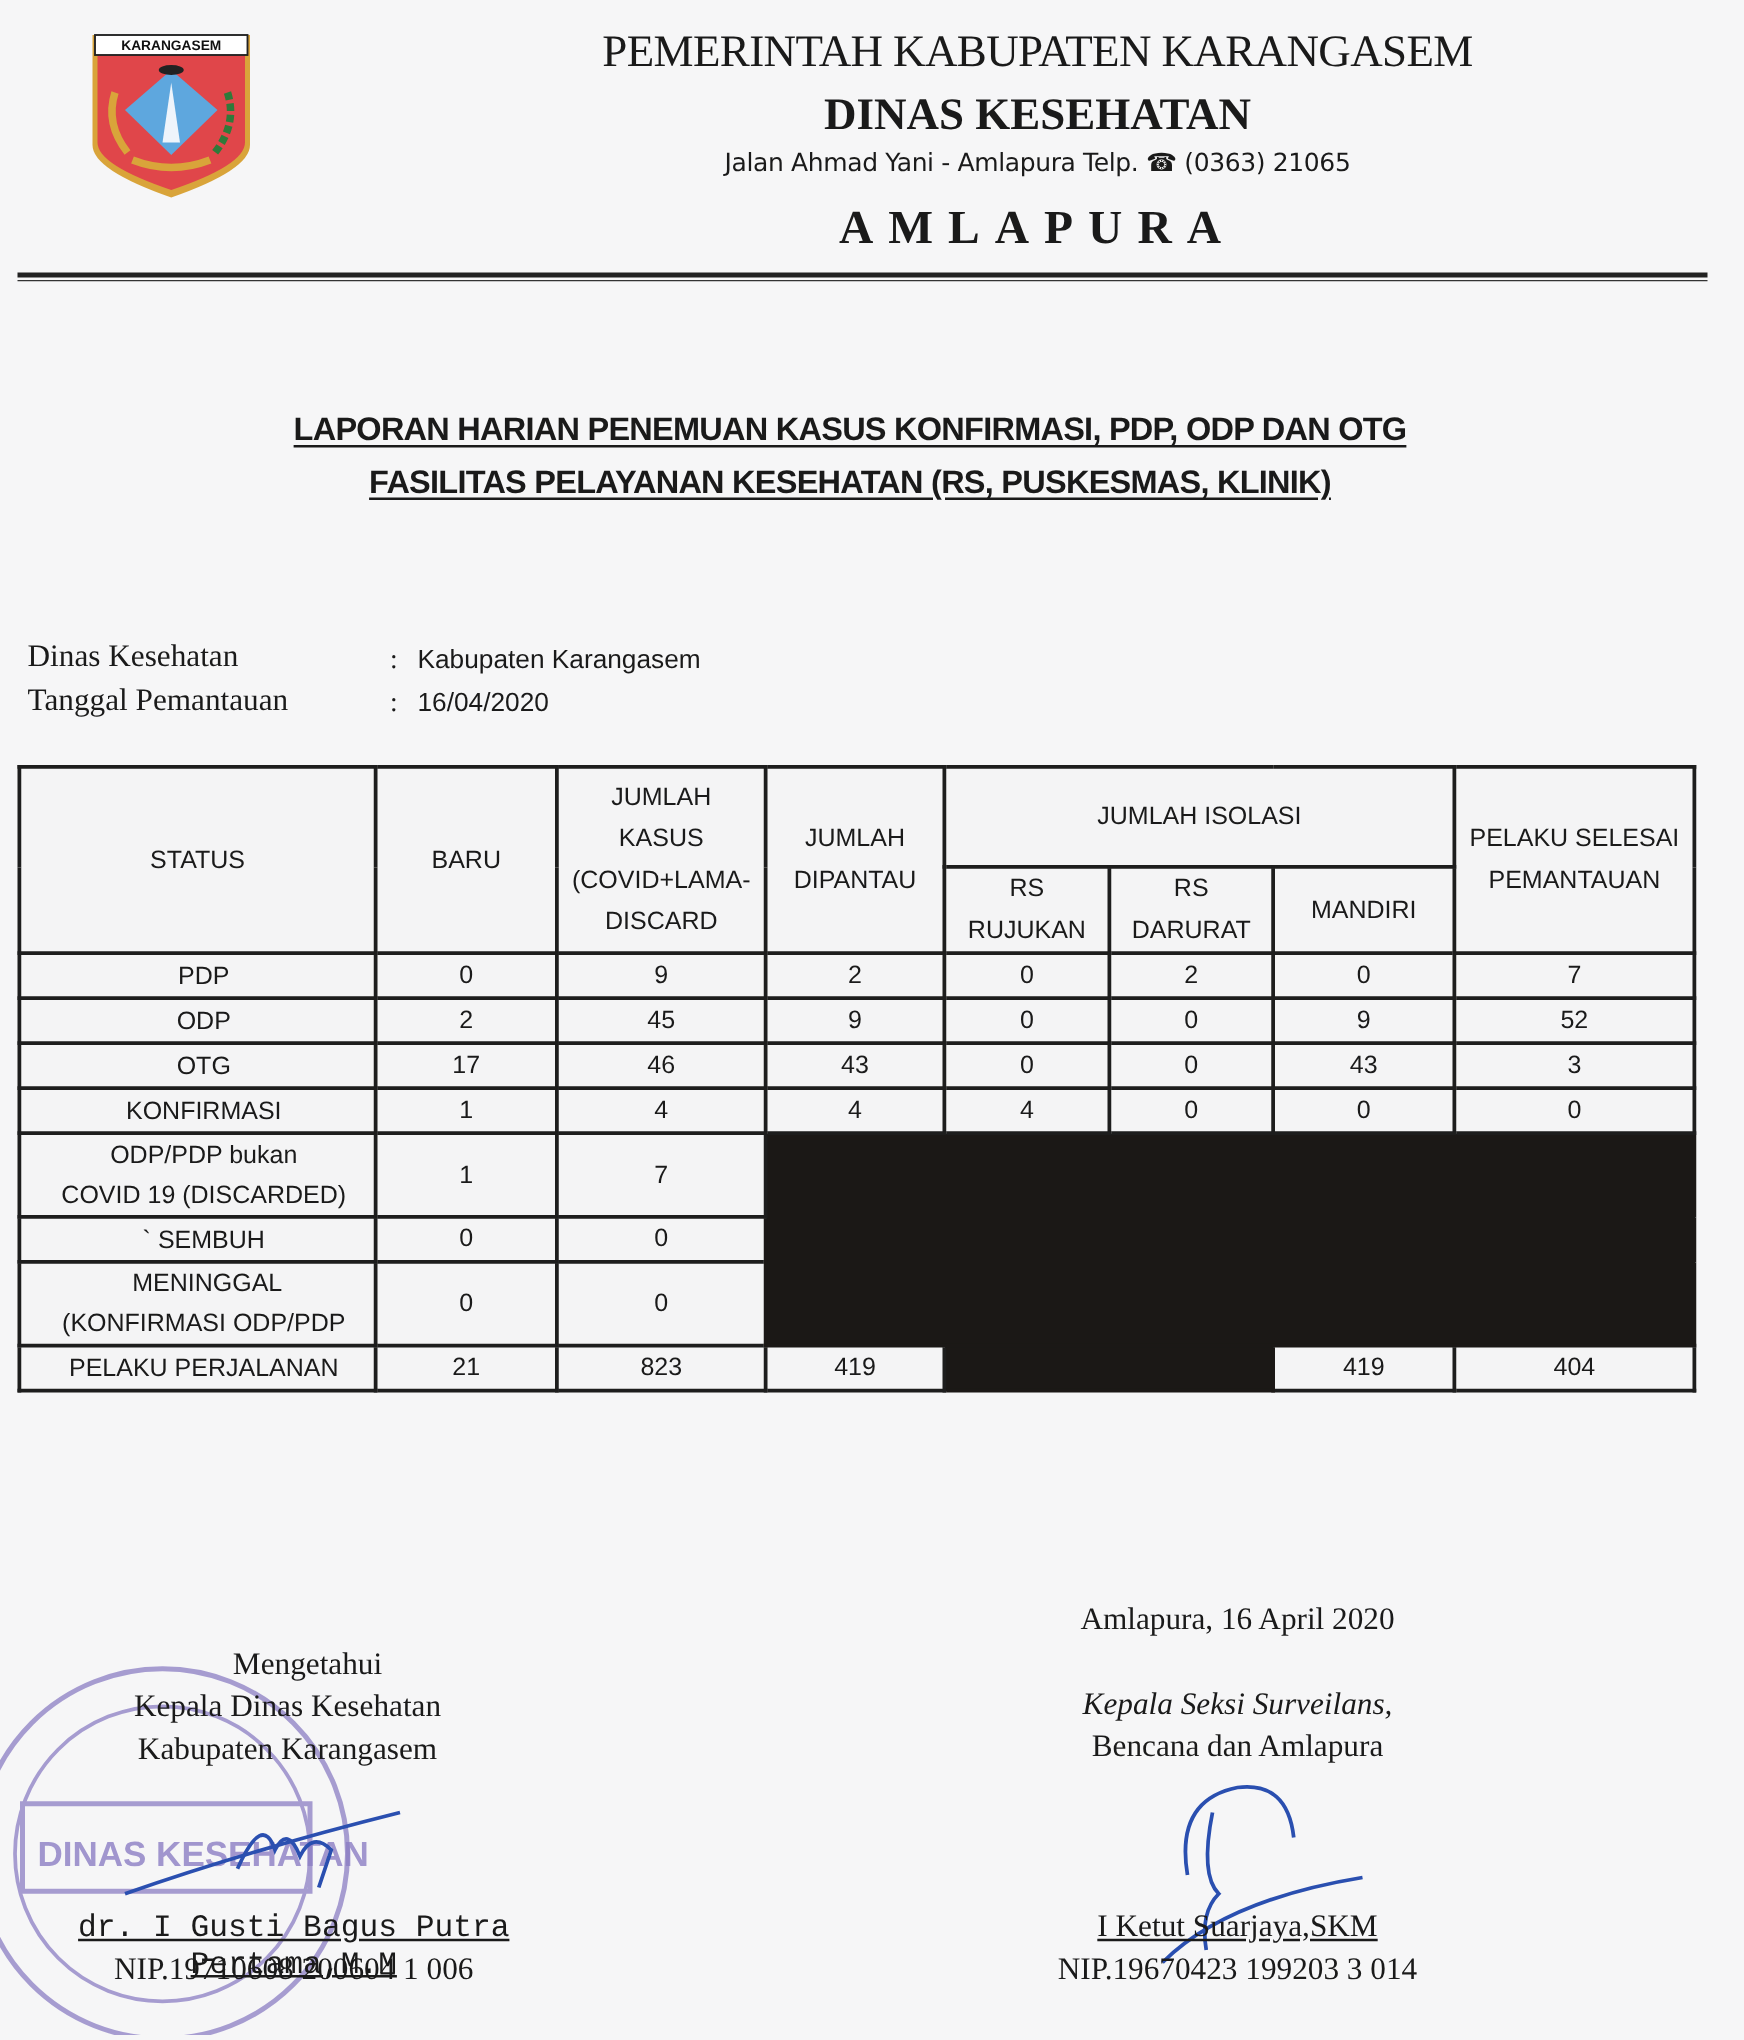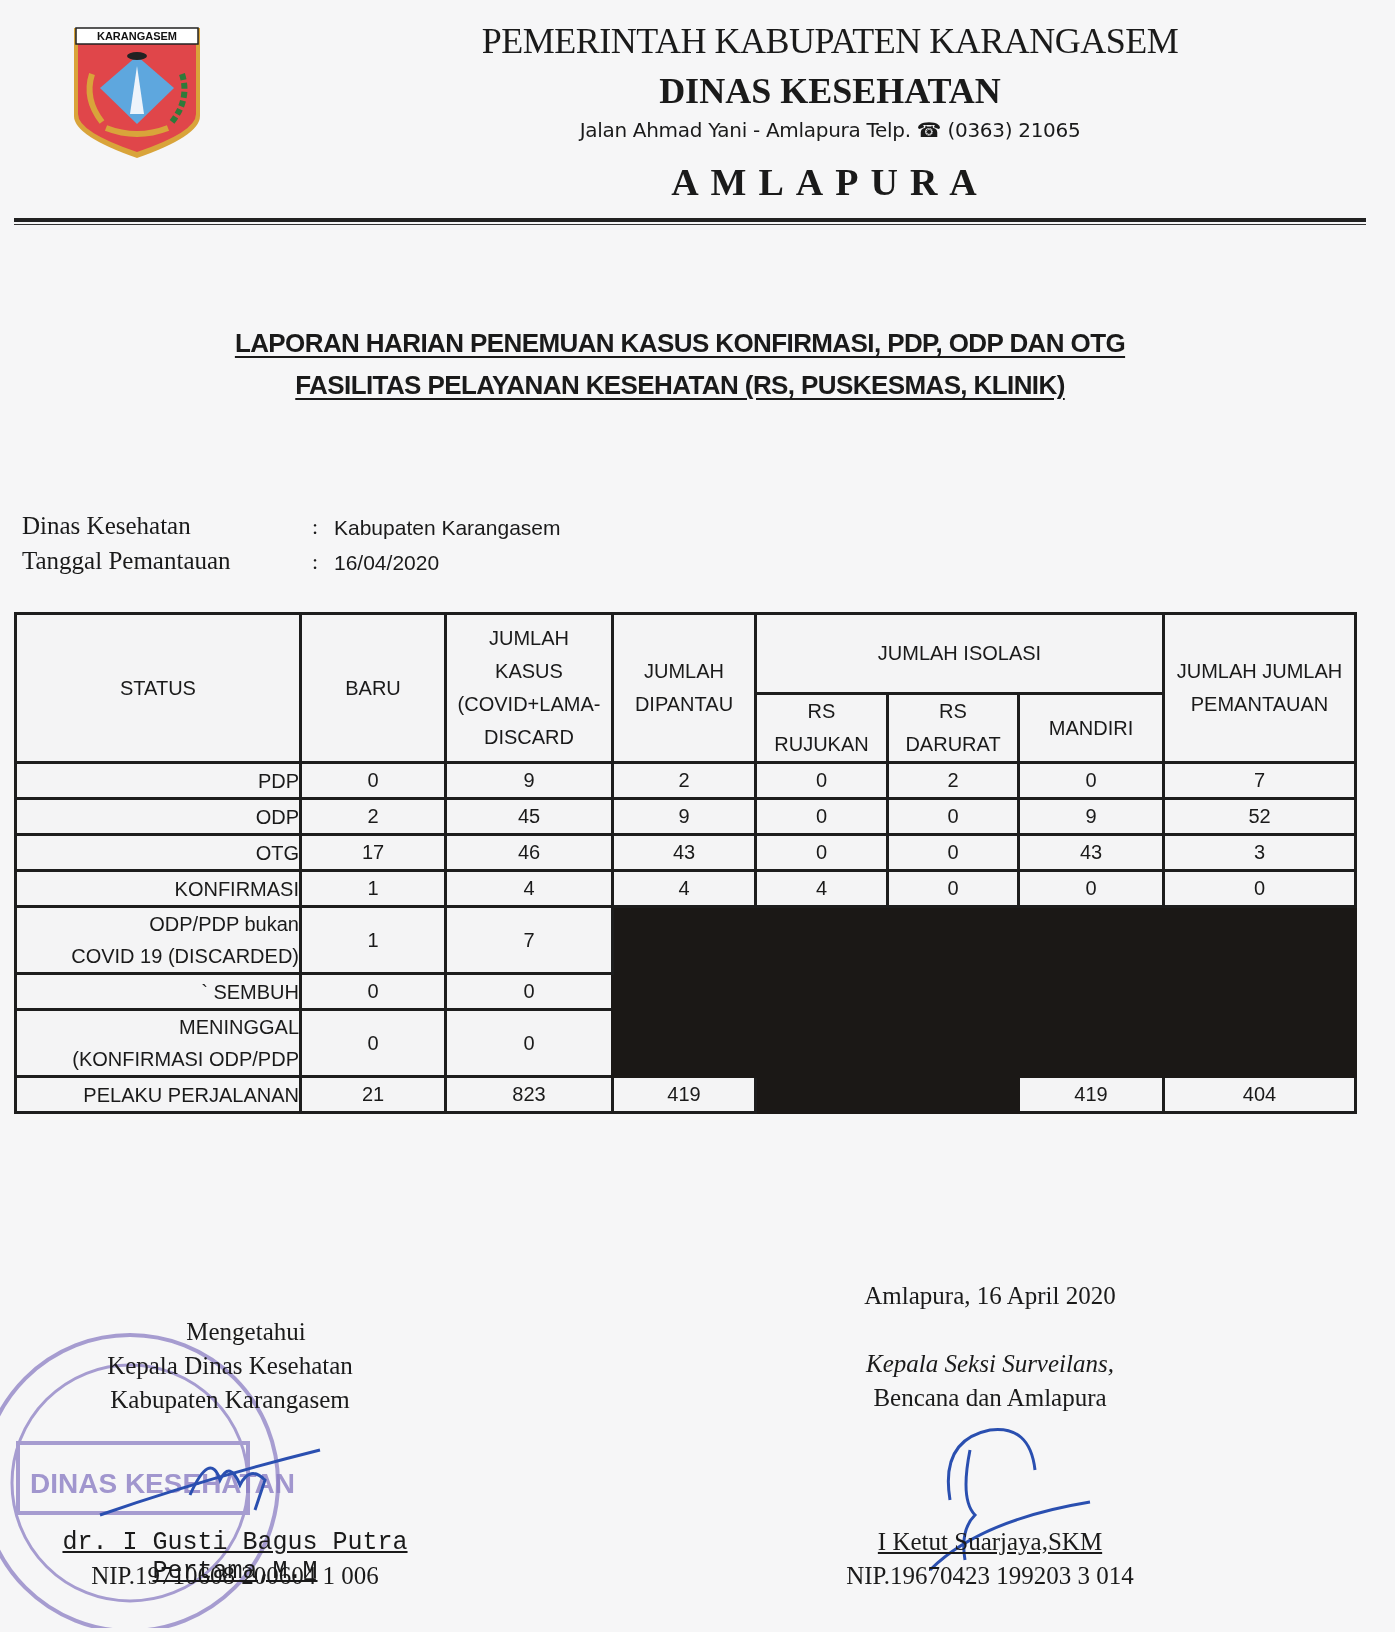--- a/index.html
+++ b/index.html
@@ -20,21 +20,21 @@
   .title { left:160px; width:1040px; text-align:center; font-weight:bold; font-size:26px; text-decoration:underline; text-underline-offset:4px; letter-spacing:-0.6px; font-family:"Liberation Sans", sans-serif; }
 
   
   .info-label { left:22px; font-size:25px; }
   .info-colon { left:312px; font-size:22px; }
   .info-value { left:334px; font-size:21px; font-family:"Liberation Sans", sans-serif; }
 
   
   #report-table { position:absolute; left:14px; top:612px; border-collapse:collapse; font-family:"Liberation Sans", sans-serif; font-size:20px; }
   #report-table td, #report-table th { border:3px solid #1d1d1d; padding:0; font-weight:normal; text-align:center; vertical-align:middle; background:#f4f4f5; line-height:33px; }
-  #report-table td.lbl { text-align:right; padding-left:10px; line-height:32px; }
+  #report-table td.lbl { text-align:center; padding-left:10px; line-height:32px; }
   #report-table td.redact { background:#1b1816; border-color:#1b1816; }
   .hdr { line-height:33px; }
 
   
   .foot { font-size:25px; text-align:center; }
   .stamp { left:0px; top:1308px; width:300px; height:320px; }
 </style>
 </head>
 <body>
 
@@ -92,21 +92,21 @@
       <div>KASUS</div>
       <div>(COVID+LAMA-</div>
       <div>DISCARD</div>
     </th>
     <th rowspan="2" class="hdr">
       <div>JUMLAH</div>
       <div>DIPANTAU</div>
     </th>
     <th colspan="3">JUMLAH ISOLASI</th>
     <th rowspan="2" class="hdr">
-      <div>JUMLAH JUMLAH</div>
+      <div>PELAKU SELESAI</div>
       <div>PEMANTAUAN</div>
     </th>
   </tr>
   <tr style="height:68px;">
     <th class="hdr">
       <div>RS</div>
       <div>RUJUKAN</div>
     </th>
     <th class="hdr">
       <div>RS</div>

